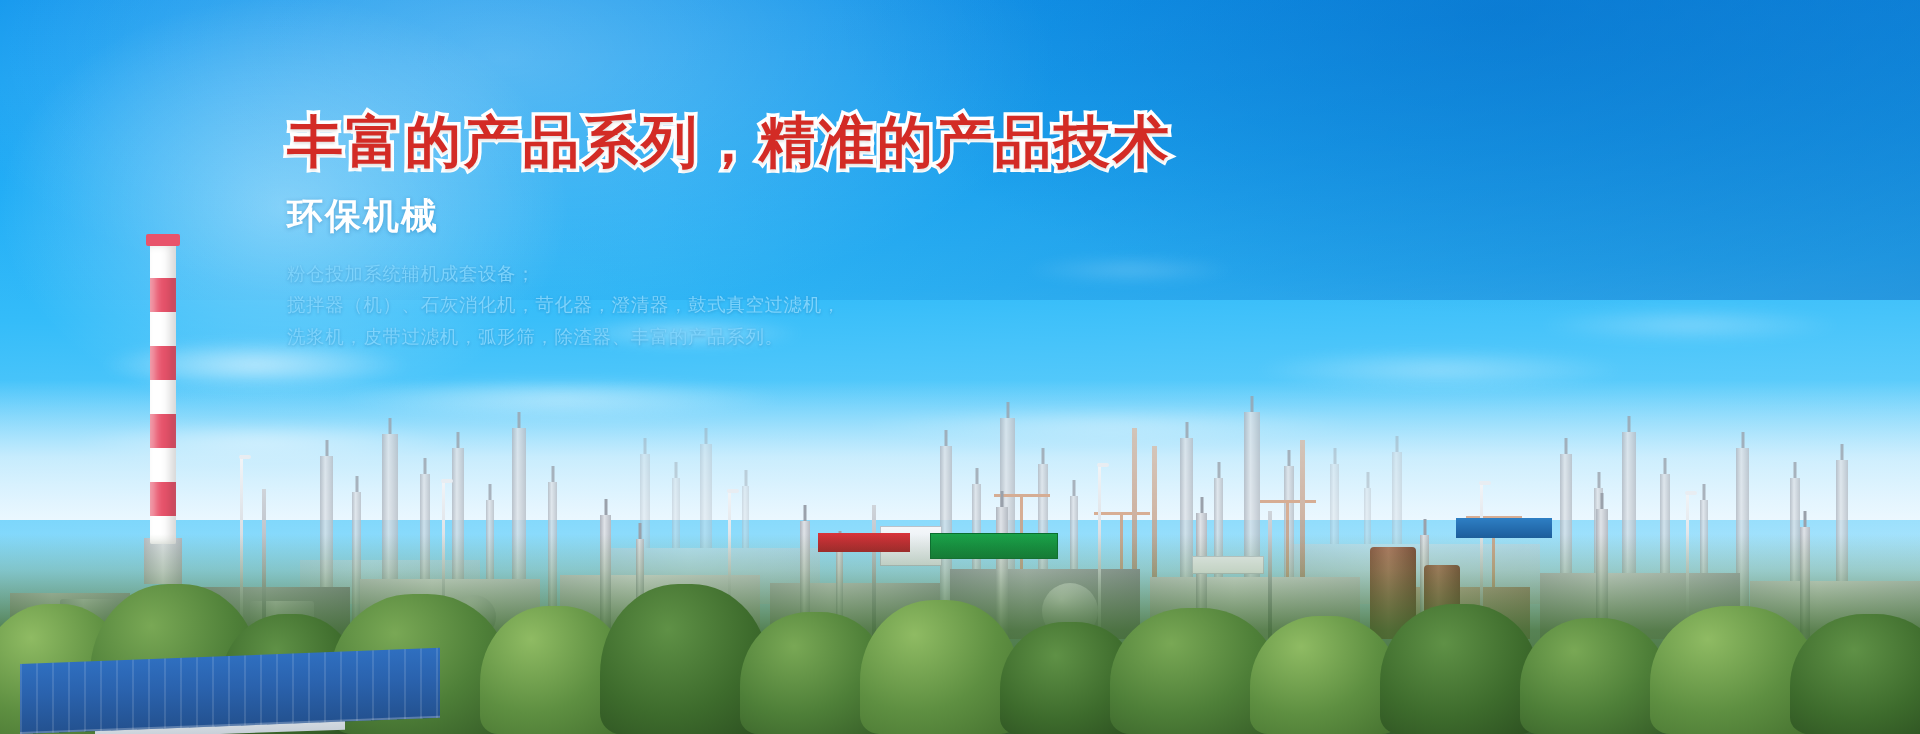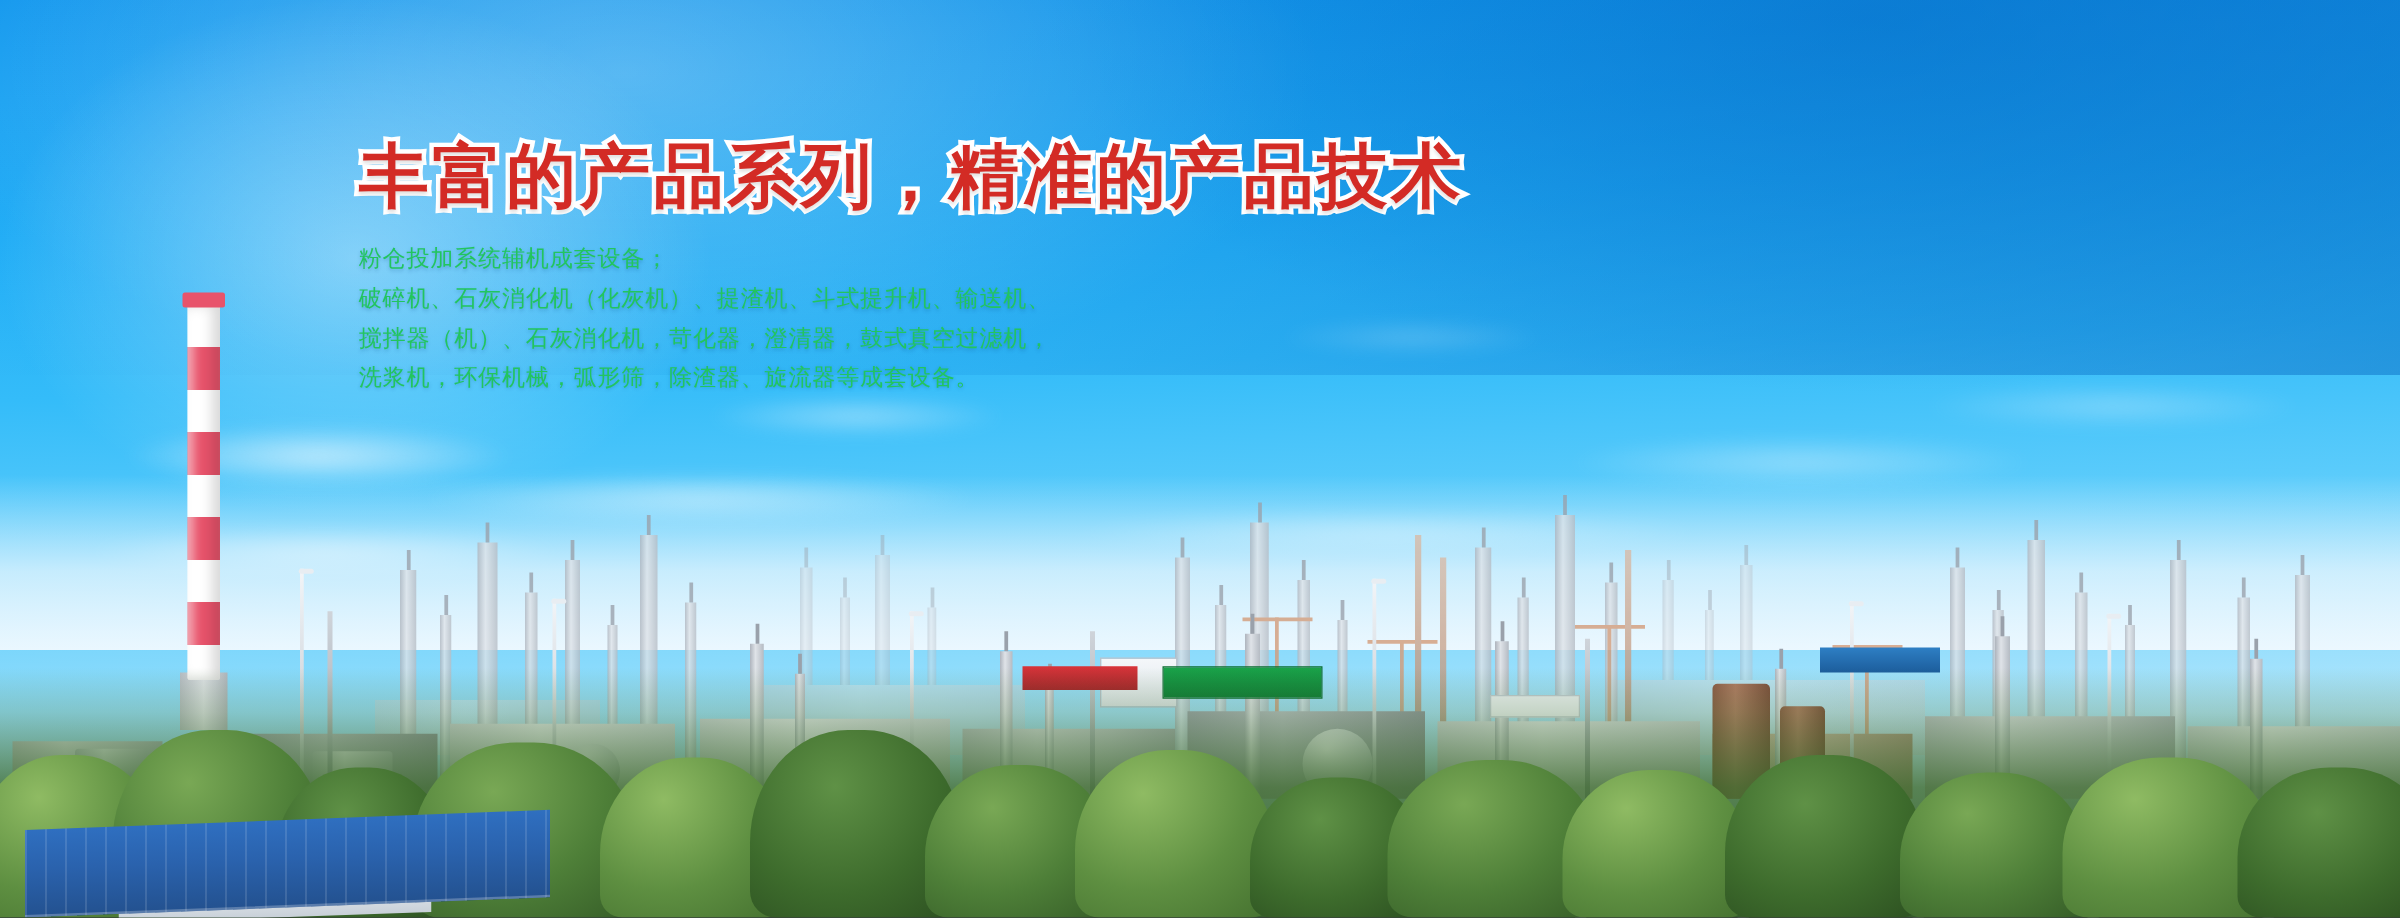--- a/index.html
+++ b/index.html
@@ -293,21 +293,21 @@
     margin: 26px 0 0 0;
     letter-spacing: 2px;
     line-height: 1.1;
     text-shadow: 0 1px 4px rgba(10,70,130,.30);
   }
   .desc {
     margin: 22px 0 0 0;
     font-family: "DejaVu Sans", "Liberation Sans", sans-serif;
     font-size: 18.5px;
     font-weight: 400;
-    color: #22c55e;
+    color: #7dd3fc;
     line-height: 1.72;
     letter-spacing: .6px;
     text-shadow: 0 1px 3px rgba(10,70,130,.28);
   }
   .desc .ln { display: block; white-space: nowrap; }
 </style>
 </head>
 <body>
 
 <div class="banner">
@@ -467,22 +467,22 @@
     <div class="tree lt" style="left:1650px;width:170px; height:128px;"></div>
     <div class="tree dk" style="left:1790px;width:160px; height:120px;"></div>
   </div>
 
   <div class="white-wall"></div>
   <div class="blue-roof"></div>
 
   <div class="overlay">
     <h1 class="headline">丰富的产品系列，精准的产品技术</h1>
 
+    <h2 class="subtitle">环保机械</h2>
 
     <p class="desc">
       <span class="ln">粉仓投加系统辅机成套设备；</span>
-      <span class="ln">破碎机、石灰消化机（化灰机）、提渣机、斗式提升机、输送机、</span>
       <span class="ln">搅拌器（机）、石灰消化机，苛化器，澄清器，鼓式真空过滤机，</span>
-      <span class="ln">洗浆机，环保机械，弧形筛，除渣器、旋流器等成套设备。</span>
+      <span class="ln">洗浆机，皮带过滤机，弧形筛，除渣器、丰富的产品系列。</span>
     </p>
   </div>
 
 </div>
 
 </body></html>

